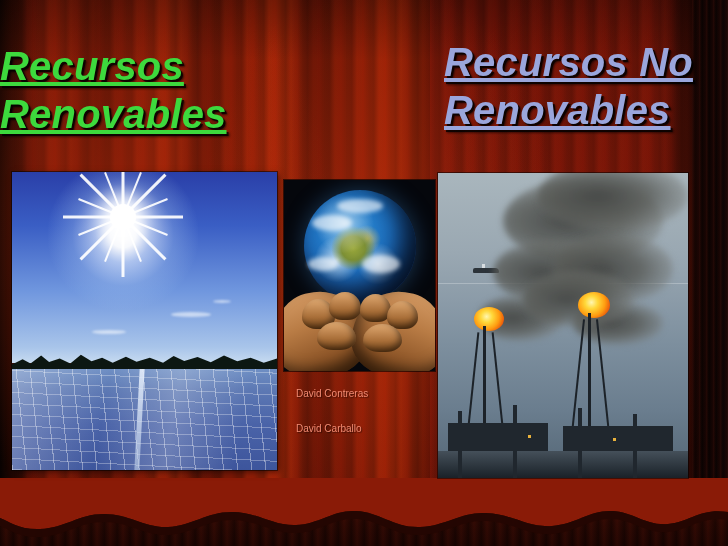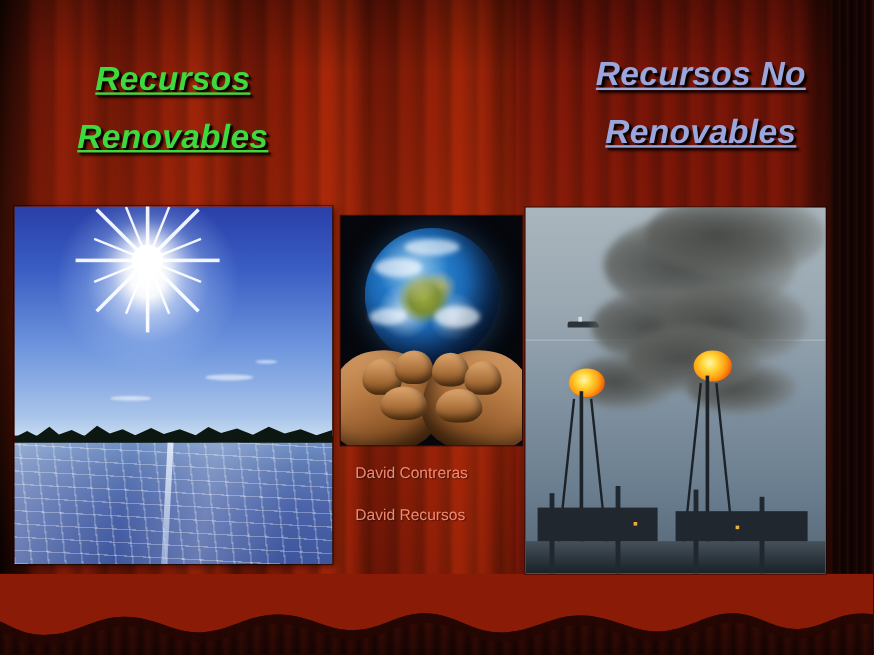--- a/index.html
+++ b/index.html
@@ -78,26 +78,25 @@
     content:"";position:absolute;inset:0;
     background-image:repeating-linear-gradient(90deg,
       rgba(0,0,0,.35) 0px, rgba(90,22,10,.18) 6px, rgba(0,0,0,.3) 13px);
   }
 
   
   .title{
     position:absolute;
     font-weight:bold;
     font-style:italic;
-    font-size:28px;
+    font-size:40px;
     line-height:48px;
     letter-spacing:.2px;
     text-decoration:underline;
     white-space:nowrap;
-    text-align:center;
   }
   #title-left{
     left:0px;top:42px;width:288px;
     color:#3dd93d;
     text-shadow:2px 2px 0 rgba(0,0,0,.75), 3px 3px 2px rgba(0,0,0,.55);
   }
   #title-right{
     left:444px;top:38px;width:280px;
     color:#9aa6dc;
     text-shadow:2px 2px 0 rgba(0,0,0,.75), 3px 3px 2px rgba(0,0,0,.55);
@@ -179,21 +178,21 @@
   .tower-body{position:absolute;bottom:0;background:#1c2228;}
   .deck{position:absolute;bottom:0;left:0;width:100%;height:9%;
     background:linear-gradient(180deg,#45505a 0%,#2d363e 55%,#1a2128 100%);}
   .deck-struct{position:absolute;background:#20272e;}
   .rig-glow{position:absolute;background:#e9b23c;}
 
   
   #names{position:absolute;left:296px;top:385px;width:150px;}
   #names .name{
     color:#f08a72;
-    font-size:13px;
+    font-size:10px;
     line-height:18px;
     margin-bottom:17px;
     text-shadow:1px 1px 1px rgba(0,0,0,.45);
     white-space:nowrap;
   }
 </style>
 </head>
 <body>
 
 <div id="slide">
@@ -330,16 +329,16 @@
     <div class="deck-struct" style="left:56%;bottom:0;width:4px;height:23%;"></div>
     <div class="deck-struct" style="left:78%;bottom:0;width:4px;height:21%;"></div>
     <div class="deck-struct" style="left:4%;bottom:9%;width:40%;height:9%;"></div>
     <div class="deck-struct" style="left:50%;bottom:9%;width:44%;height:8%;"></div>
     <div class="rig-glow" style="left:36%;bottom:13%;width:3px;height:3px;"></div>
     <div class="rig-glow" style="left:70%;bottom:12%;width:3px;height:3px;"></div>
   </div>
 
   <div id="names">
     <div class="name">David Contreras</div>
-    <div class="name">David Recursos</div>
+    <div class="name">David Carballo</div>
   </div>
 
 </div>
 
 </body></html>

